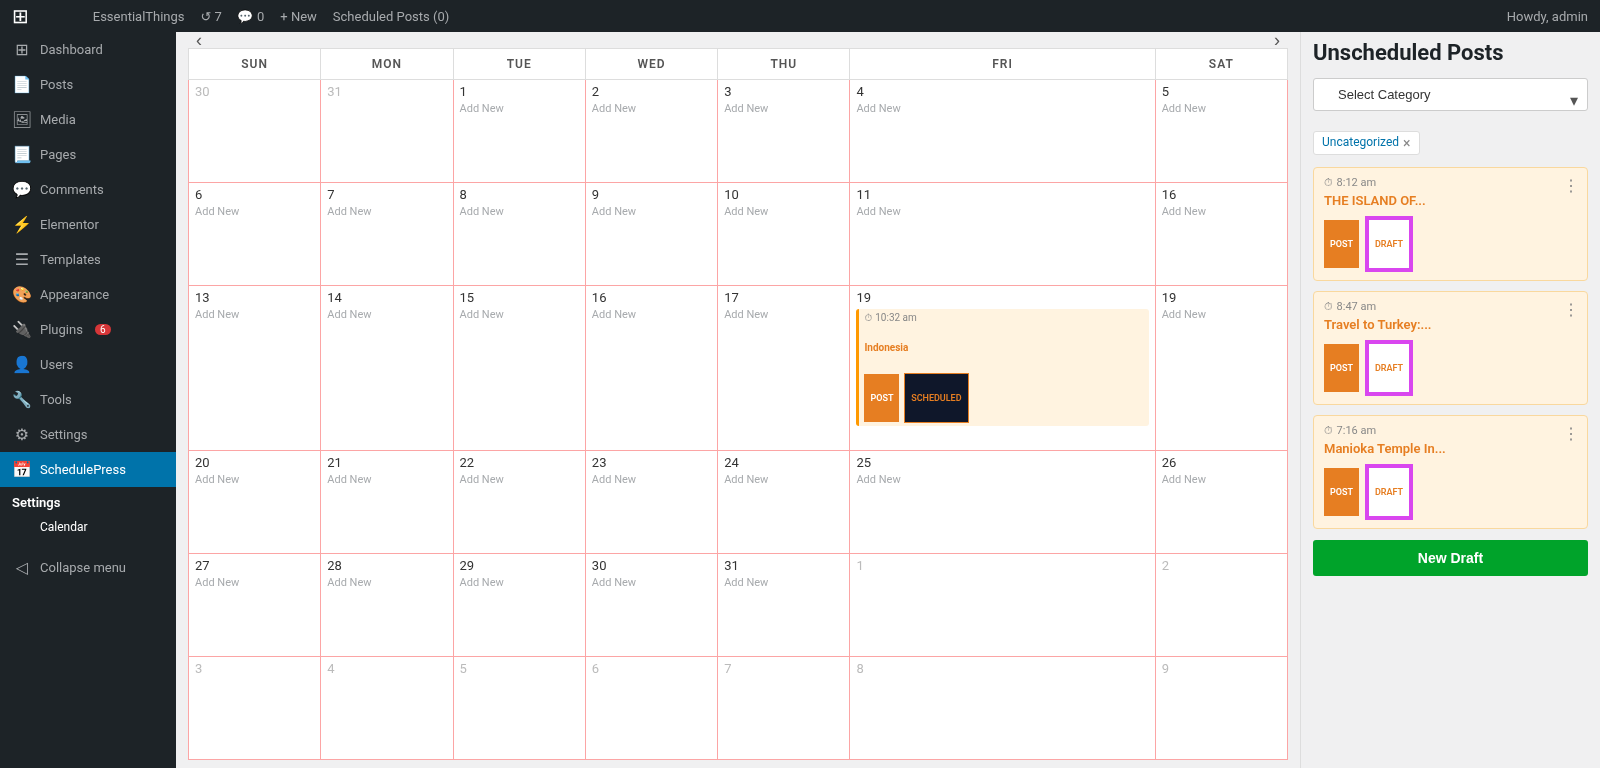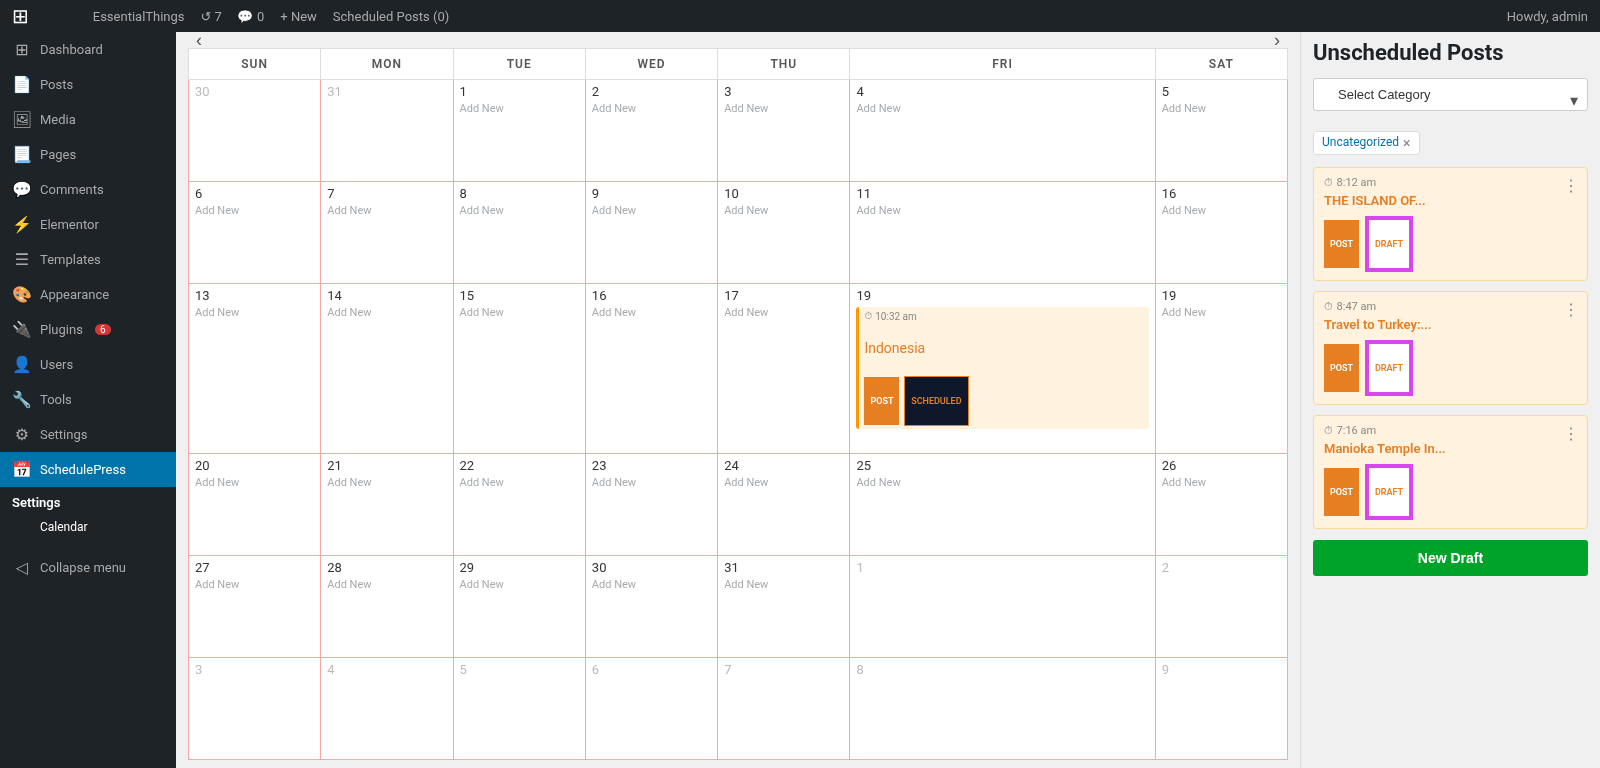--- a/index.html
+++ b/index.html
@@ -127,21 +127,21 @@
 
     .event-card {
       background: #fff3e0;
       border-left: 3px solid #f90;
       border-radius: 3px;
       padding: 3px 5px;
       margin-top: 4px;
       font-size: 11px;
     }
     .event-time { color: #888; font-size: 10px; display: flex; align-items: center; gap: 3px; }
-    .event-title { color: #e67e22; font-weight: 400; font-size: 14px; margin: 18px 0; }
+    .event-title { color: #e67e22; font-weight: 700; font-size: 10px; margin: 18px 0; }
     .tag {
       display: inline-block;
       padding: 19px 6px;
       border-radius: 0;
       font-size: 9px;
       font-weight: 600;
       margin-right: 2px;
       margin-top: 2px;
     }
     .tag-post { background: #e67e22; color: #fff; }

